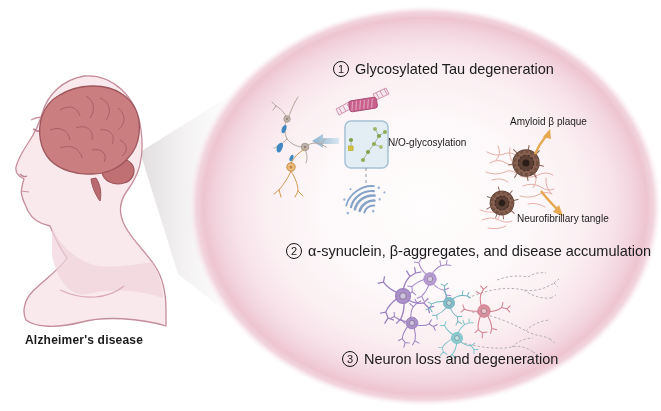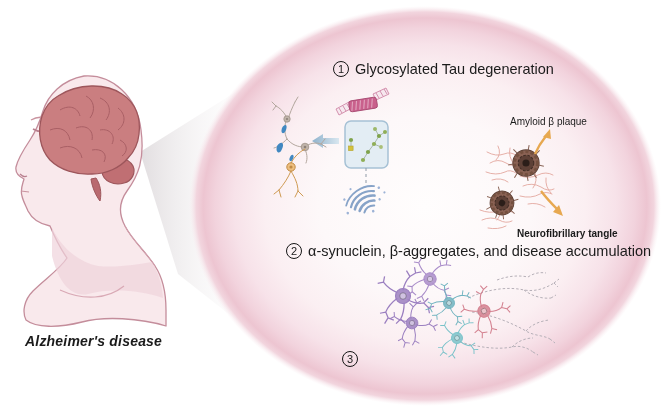--- a/index.html
+++ b/index.html
@@ -1,34 +1,34 @@
 <!DOCTYPE html>
 <html><head>
 <meta charset="utf-8">
 <style>
   html,body{margin:0;padding:0;background:#fff;}
   .stage{
     position:relative;width:661px;height:411px;background:#fff;overflow:hidden;
     font-family:"Liberation Sans",sans-serif;color:#1b1b1b;
   }
   .stage svg{position:absolute;left:0;top:0;}
-  .caption{position:absolute;left:25px;top:333px;font-size:14px;font-weight:bold;letter-spacing:.2px;font-style:italic;}
+  .caption{position:absolute;left:25px;top:333px;font-size:12px;font-weight:bold;letter-spacing:.2px;}
   .step{position:absolute;display:flex;align-items:center;gap:6px;font-size:14.5px;white-space:nowrap;}
   .step-1{left:333px;top:61px;}
   .step-2{left:286px;top:243px;}
   .step-3{left:342px;top:351px;}
   .cnum{
     width:16px;height:16px;min-width:16px;border:1.5px solid #161616;border-radius:50%;
     display:flex;align-items:center;justify-content:center;font-size:11px;line-height:1;
     box-sizing:border-box;padding-top:.5px;
   }
   .ann{position:absolute;font-size:10px;white-space:nowrap;}
   .ann-glyco{left:388px;top:137px;}
   .ann-amyloid{left:510px;top:116px;}
-  .ann-tangle{left:517px;top:228px;font-weight:bold;}
+  .ann-tangle{left:517px;top:213px;}
 </style>
 </head>
 <body>
 
 <div class="stage">
 
 <svg width="661" height="411" viewBox="0 0 661 411">
   <defs>
     <radialGradient id="circleGrad" cx="50%" cy="50%" r="50%">
       <stop offset="0%" stop-color="#fffdfd"></stop>
@@ -255,18 +255,20 @@
   <span>Glycosylated Tau degeneration</span>
 </div>
 
 <div class="step step-2">
   <span class="cnum">2</span>
   <span>α-synuclein, β-aggregates, and disease accumulation</span>
 </div>
 
 <div class="step step-3">
   <span class="cnum">3</span>
-</div>
-
+  <span>Neuron loss and degeneration</span>
+</div>
+
+<div class="ann ann-glyco">N/O-glycosylation</div>
 <div class="ann ann-amyloid">Amyloid β plaque</div>
 <div class="ann ann-tangle">Neurofibrillary tangle</div>
 
 </div>
 
 </body></html>

